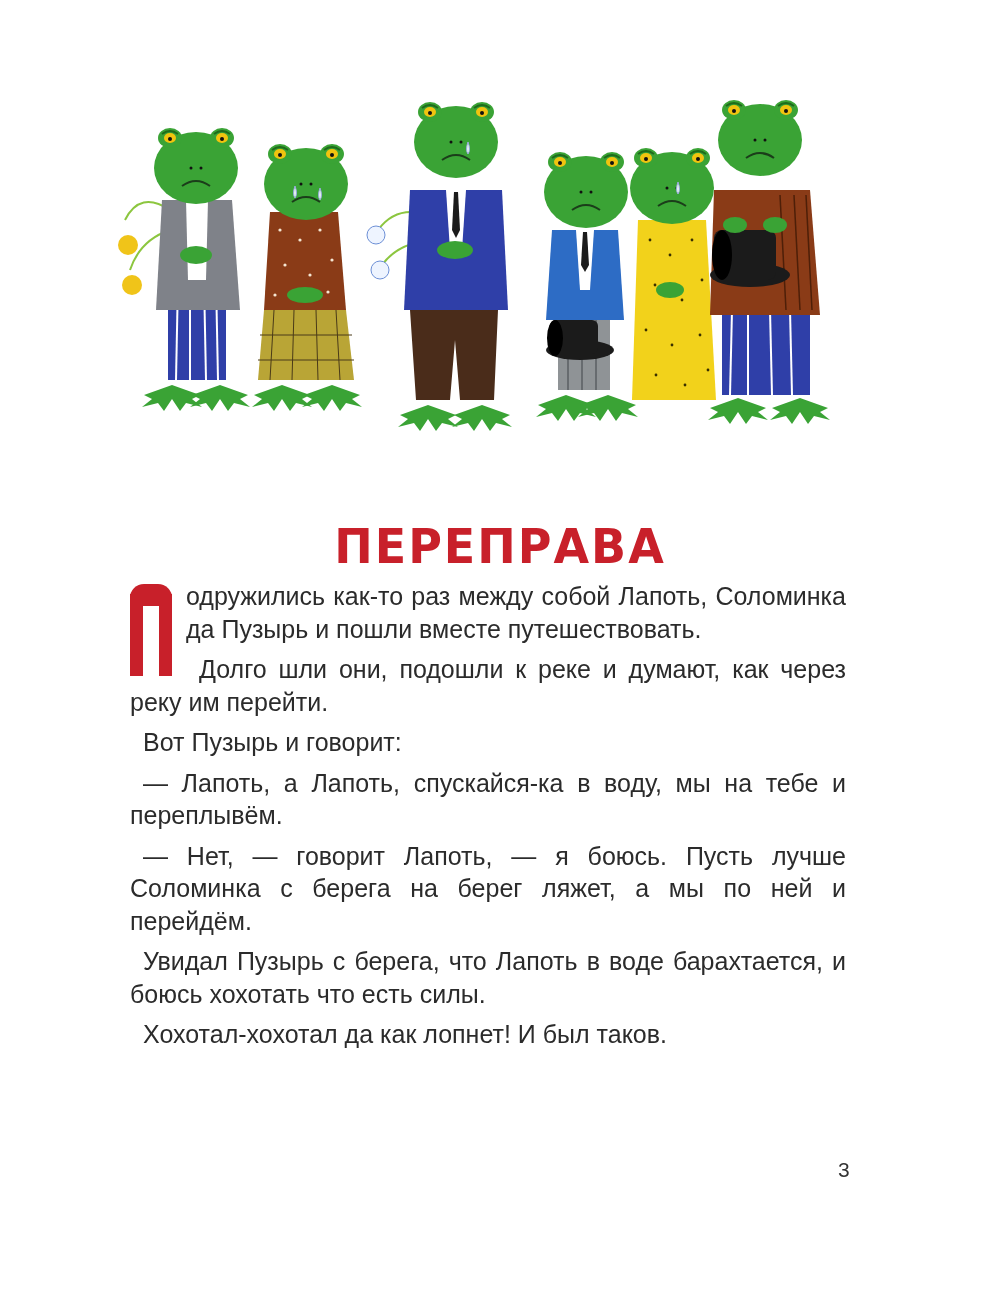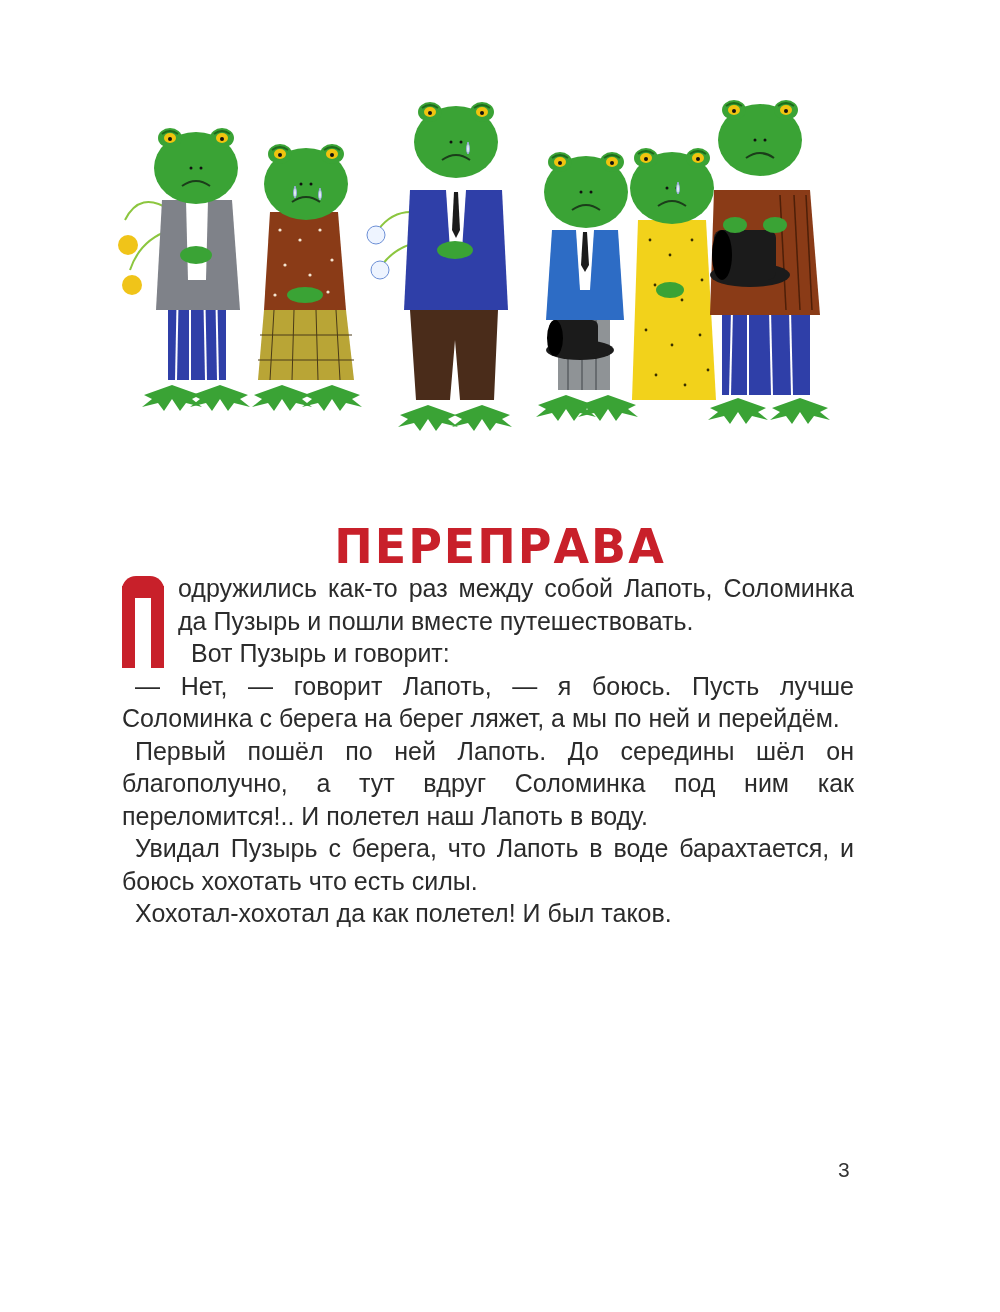--- a/index.html
+++ b/index.html
@@ -6,21 +6,21 @@
   body { width: 1000px; height: 1312px; position: relative; overflow: hidden;
          font-family: "Liberation Sans", "DejaVu Sans", sans-serif; color: #2a2a2a; }
   .illustration { position: absolute; left: 110px; top: 80px; width: 750px; height: 380px; }
   .illustration svg { width: 100%; height: 100%; }
   .title { position: absolute; left: 0; top: 488px; width: 1000px; text-align: center;
            font-family: "DejaVu Sans", sans-serif; font-weight: bold; font-size: 46px;
            letter-spacing: 2px; color: #c8202a; transform: scaleY(1.05); }
   .story { position: absolute; left: 122px; top: 572px; width: 732px;
            font-family: "Liberation Sans", sans-serif; font-size: 25px; line-height: 32.5px;
            color: #2b2b2b; }
-  .story p { margin: 0; text-indent: 13px; text-align: justify; text-align-last: left; }
+  .story p { margin: 8px; text-indent: 13px; text-align: justify; text-align-last: left; }
   .story p.first { text-indent: 0; }
   .dropcap { float: left; width: 42px; height: 92px; margin: 4px 14px 0 0; position: relative; }
   .dropcap .l, .dropcap .r, .dropcap .t { position: absolute; background: #c8202a; }
   .dropcap .t { left: 0; top: 0; width: 42px; height: 22px; border-radius: 14px 14px 0 0; }
   .dropcap .l { left: 0; top: 10px; width: 13px; height: 82px; }
   .dropcap .r { right: 0; top: 10px; width: 13px; height: 82px; }
   .dropcap-letter { position: absolute; width: 1px; height: 1px; overflow: hidden; clip: rect(0 0 0 0); }
   .page-number { position: absolute; left: 838px; top: 1158px; font-size: 21px; color: #333; }
 </style>
 </head>
@@ -185,20 +185,21 @@
 
 <div class="story">
   <p class="first">
     <span class="dropcap">
       <span class="t"></span>
         <span class="l"></span>
         <span class="r"></span>
       <span class="dropcap-letter">П</span>
     </span><span>одружились как-то раз между собой Лапоть, Соломинка да Пузырь и пошли вместе путешествовать.</span>
   </p>
+  <p>Долго шли они, подошли к реке и думают, как через реку им перейти.</p>
   <p>Вот Пузырь и говорит:</p>
+  <p>— Лапоть, а Лапоть, спускайся-ка в воду, мы на тебе и переплывём.</p>
   <p>— Нет, — говорит Лапоть, — я боюсь. Пусть лучше Соломинка с берега на берег ляжет, а мы по ней и перейдём.</p>
-  <p>Первый пошёл по ней Лапоть. До середины шёл он благополучно, а тут вдруг Соломинка под ним как переломится!.. И полетел наш Лапоть в воду.</p>
   <p>Увидал Пузырь с берега, что Лапоть в воде барахтается, и боюсь хохотать что есть силы.</p>
-  <p>Хохотал-хохотал да как полетел! И был таков.</p>
+  <p>Хохотал-хохотал да как лопнет! И был таков.</p>
 </div>
 
 <div class="page-number">3</div>
 
 </body></html>

